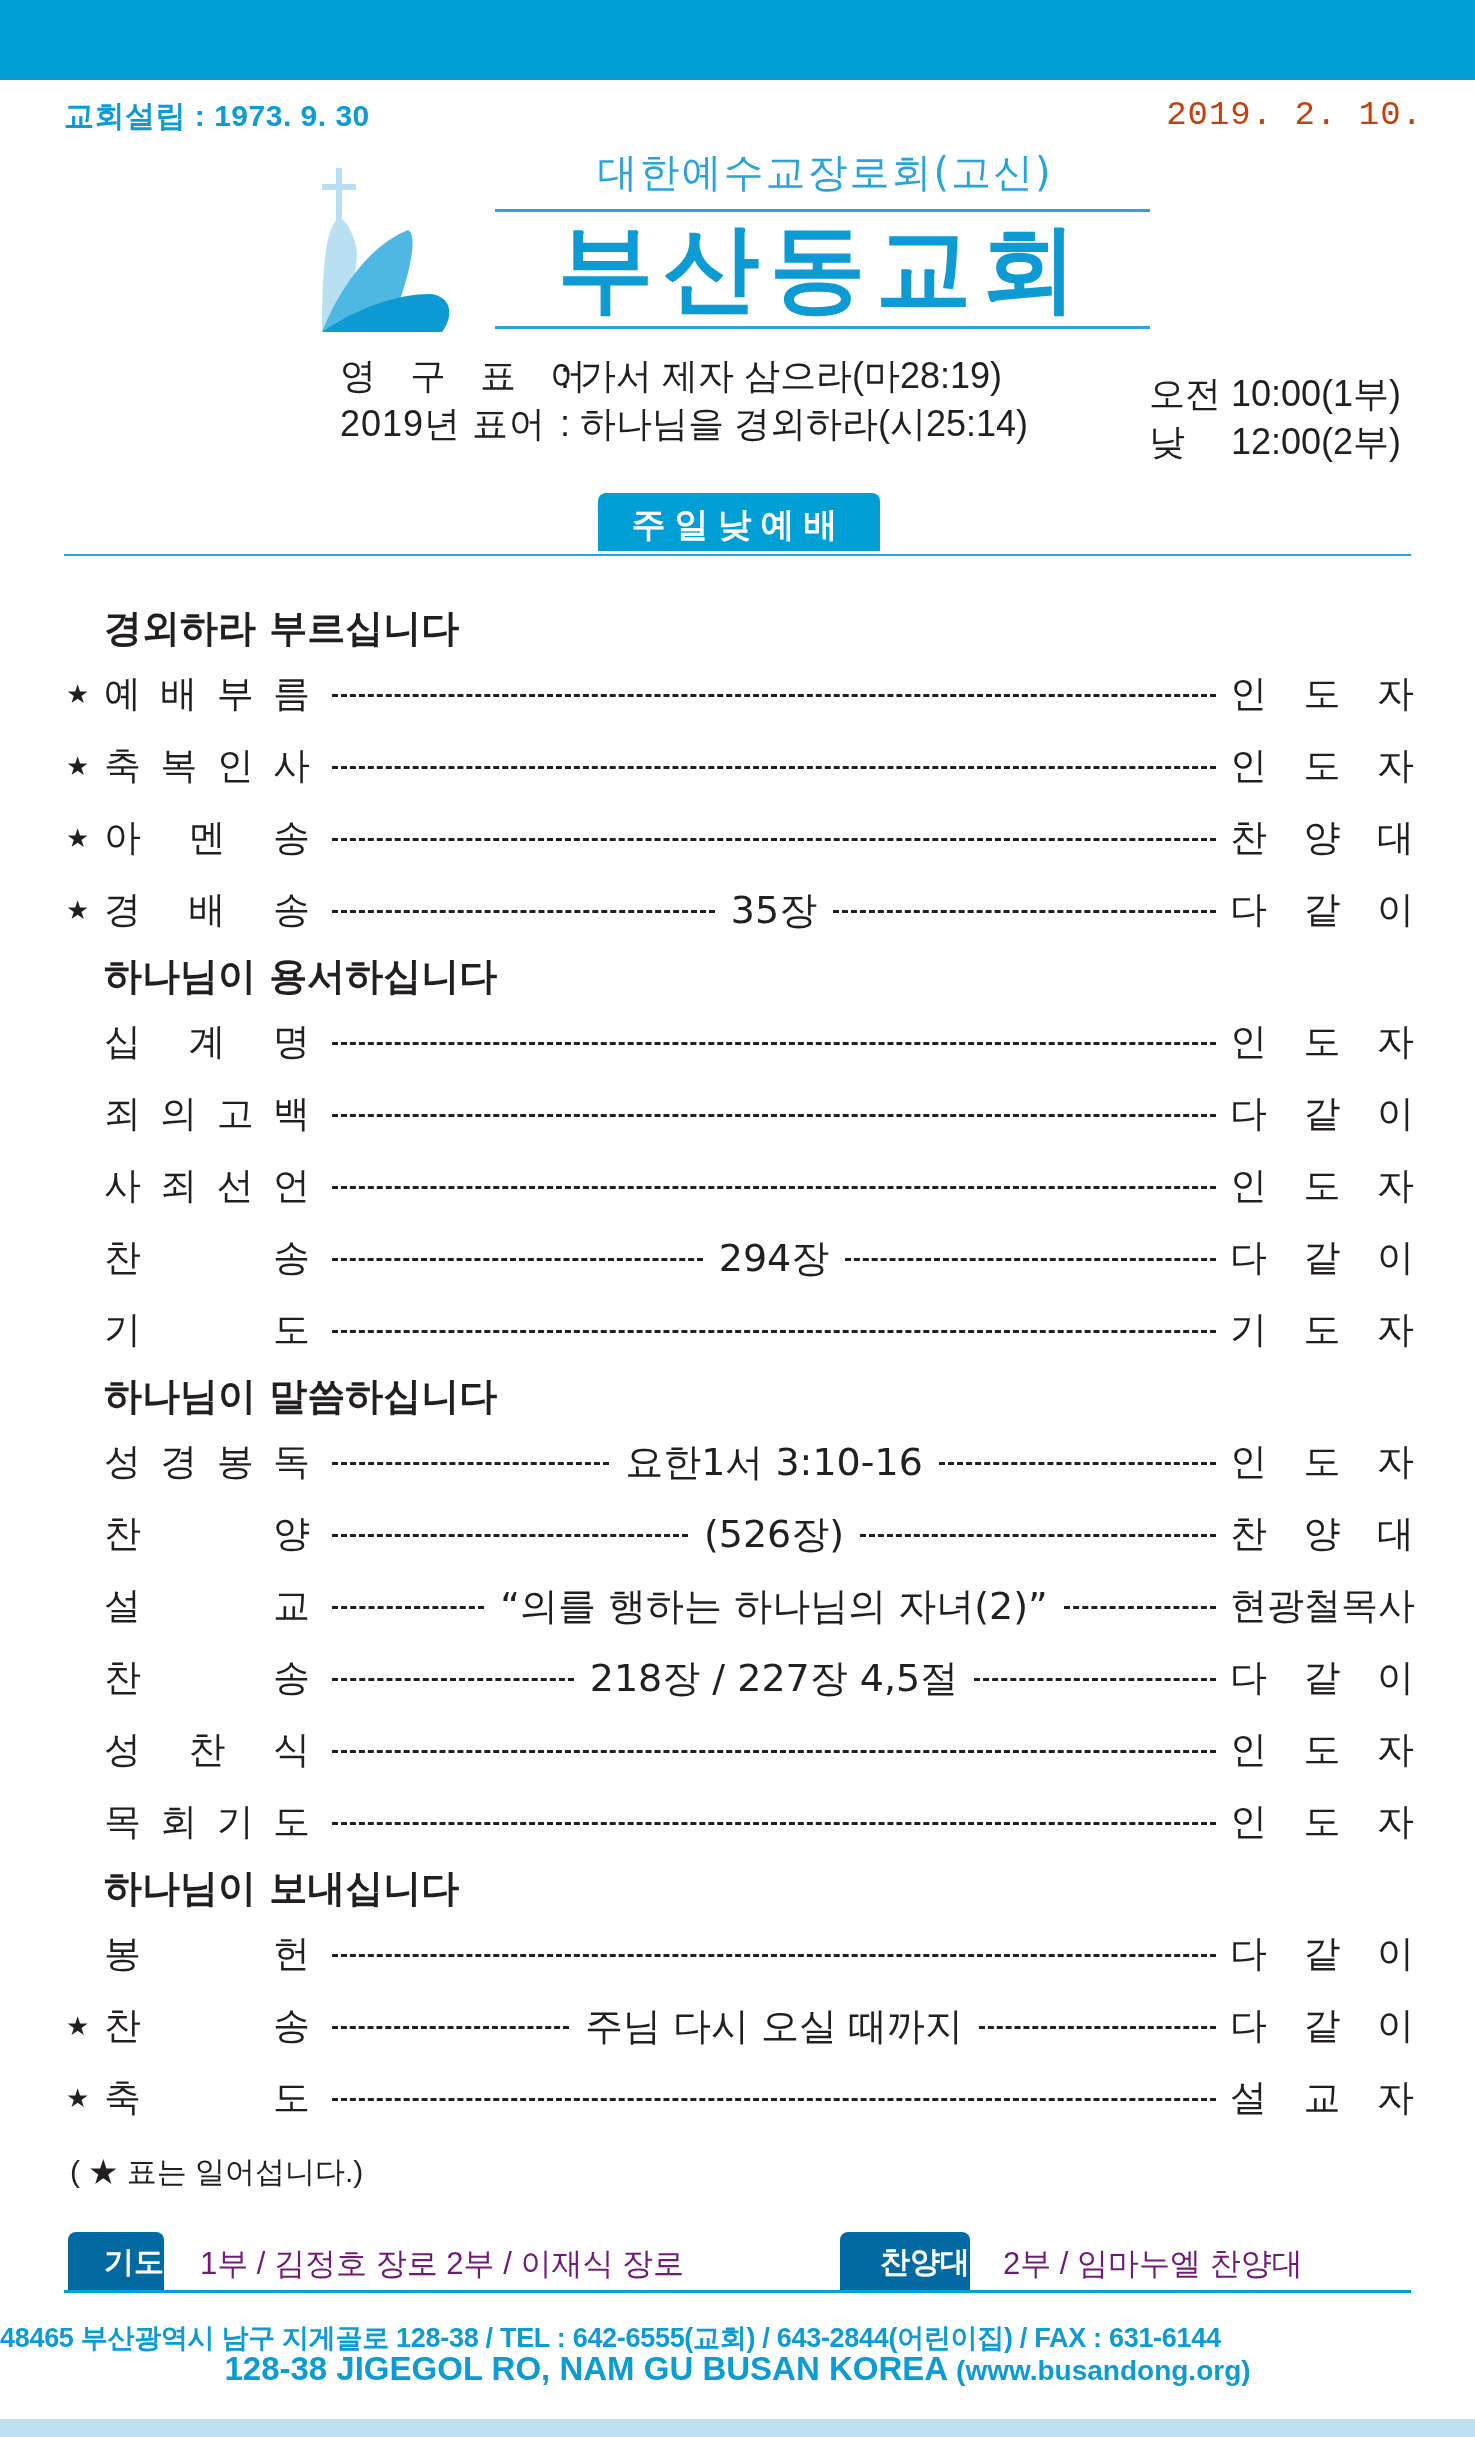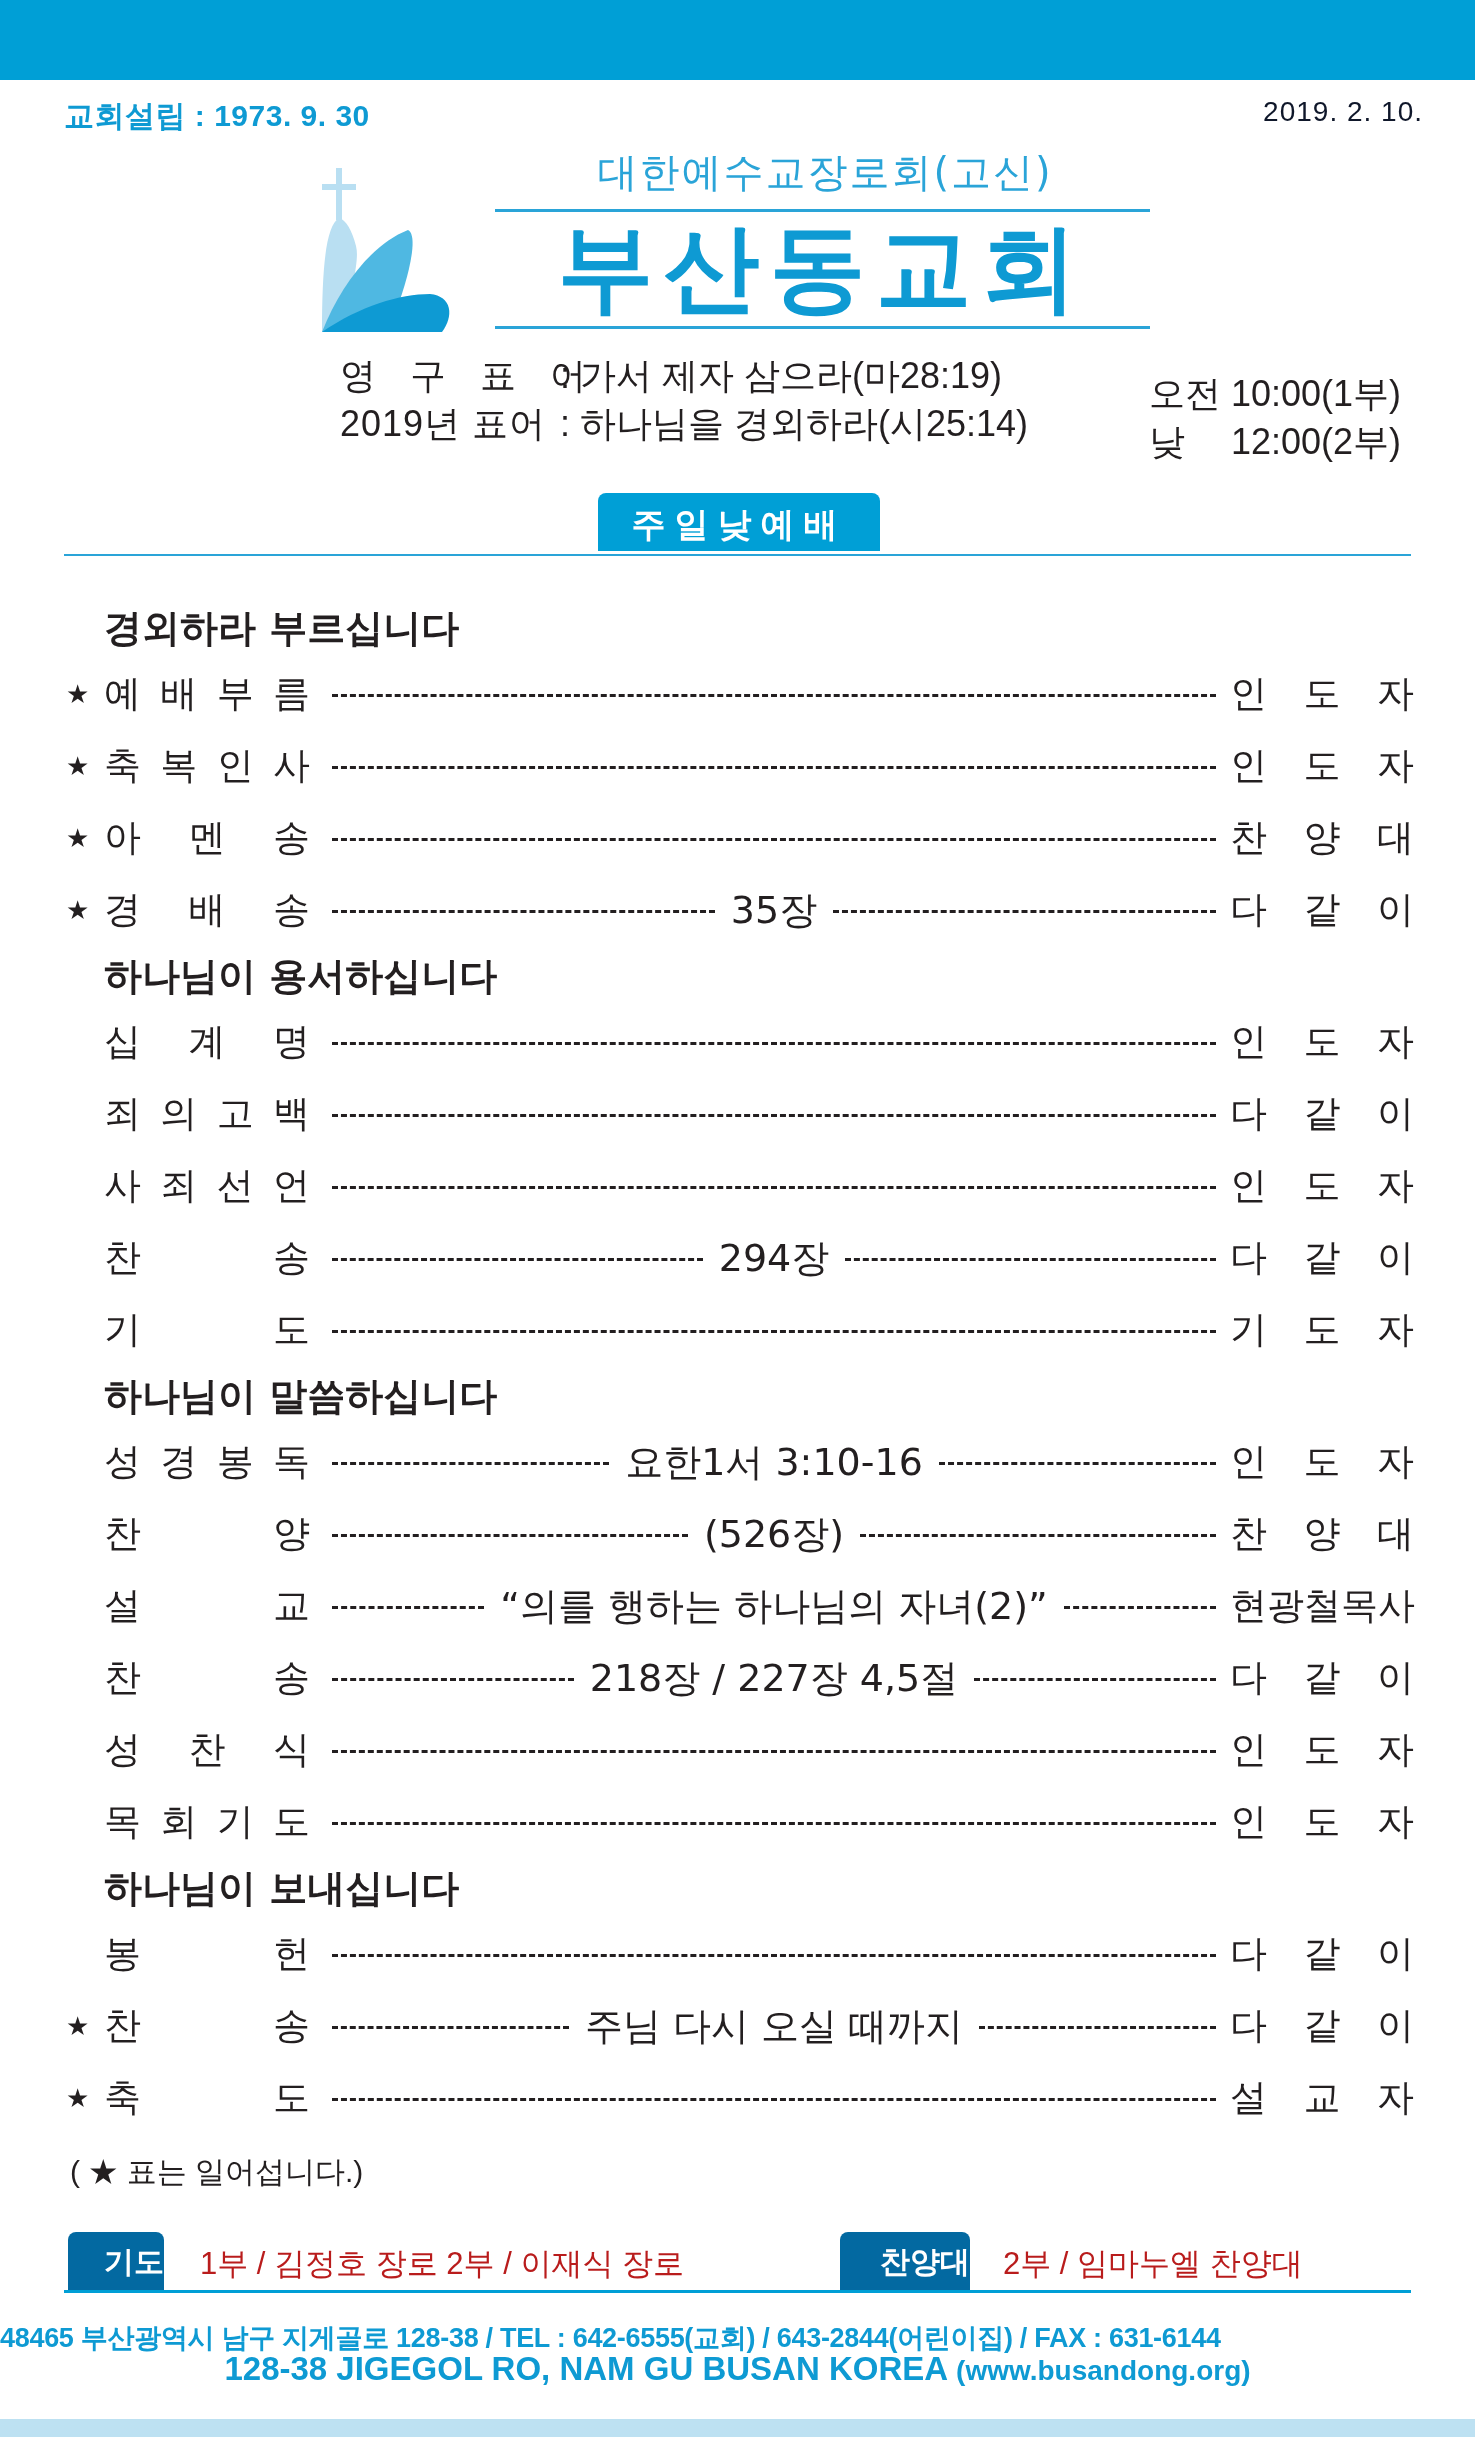--- a/index.html
+++ b/index.html
@@ -3,21 +3,21 @@
   <meta charset="utf-8">
   <style>
     * { margin: 0; padding: 0; box-sizing: border-box; }
     html, body { width: 1475px; height: 2437px; background: #ffffff; overflow: hidden; }
     body { position: relative; font-family: "DejaVu Sans", sans-serif; color: #231f20; }
 
     .top-band { position: absolute; left: 0; top: 0; width: 1475px; height: 80px; background: #009fd6; }
     .bottom-band { position: absolute; left: 0; top: 2419px; width: 1475px; height: 18px; background: #bde1f2; }
 
     .founded { position: absolute; left: 64px; top: 96px; font-family: "Liberation Sans", sans-serif; font-weight: bold; font-size: 30px; color: #0e9ad3; letter-spacing: 0.5px; }
-    .issue-date { position: absolute; right: 52px; top: 96px; font-family: Liberation Sans, sans-serif; font-size: 28px; color: #0f172a; letter-spacing: 1px; }
+    .issue-date { position: absolute; right: 52px; top: 96px; font-family: Liberation Mono, monospace; font-size: 34px; color: #c2410c; letter-spacing: 1px; }
 
     .logo { position: absolute; left: 320px; top: 166px; width: 140px; height: 170px; }
 
     .denomination { position: absolute; left: 500px; top: 145px; width: 650px; text-align: center; font-size: 40px; color: #2aa4d8; letter-spacing: 2px; }
     .rule-top { position: absolute; left: 495px; top: 209px; width: 655px; height: 3px; background: #2aa4d8; }
     .church-name { position: absolute; left: 495px; top: 212px; width: 655px; height: 112px; text-align: center; font-size: 96px; font-weight: bold; color: #0e9ad3; letter-spacing: 10px; line-height: 112px; }
     .rule-bottom { position: absolute; left: 495px; top: 326px; width: 655px; height: 3px; background: #2aa4d8; }
 
     .motto { position: absolute; left: 340px; top: 352px; font-family: "Liberation Sans", sans-serif; font-size: 36px; line-height: 48px; color: #231f20; }
     .motto .row { white-space: nowrap; }
@@ -41,21 +41,21 @@
     .item .center { padding: 0 16px; font-weight: normal; font-size: 38px; white-space: nowrap; }
     .item .role { width: 184px; display: flex; justify-content: space-between; white-space: nowrap; }
     .item .role.wide { justify-content: flex-start; letter-spacing: 0; }
 
     .standing-note { position: absolute; left: 70px; top: 2152px; font-family: "Liberation Sans", sans-serif; font-size: 30px; color: #231f20; }
 
     .footer-rule { position: absolute; left: 64px; top: 2290px; width: 1347px; height: 3px; background: #009fd6; }
     .badge { position: absolute; top: 2232px; height: 60px; background: #0369a1; border-radius: 8px 8px 0 0; color: #ffffff; font-size: 30px; font-weight: bold; text-align: right; line-height: 60px; }
     .badge.prayer { left: 68px; width: 96px; }
     .badge.choir { left: 840px; width: 130px; }
-    .footer-text { position: absolute; top: 2238px; font-family: "Liberation Sans", sans-serif; font-size: 31px; line-height: 52px; color: #b91c1c; white-space: nowrap; }
+    .footer-text { position: absolute; top: 2238px; font-family: "Liberation Sans", sans-serif; font-size: 31px; line-height: 52px; color: #701a75; white-space: nowrap; }
     .footer-text.prayer { left: 200px; }
     .footer-text.choir { left: 1003px; }
 
     .address-ko { position: absolute; left: 0; width: 1182px; top: 2308px; text-align: right; font-family: "Liberation Sans", sans-serif; font-weight: bold; font-size: 27px; color: #0e9ad3; white-space: nowrap; letter-spacing: -0.3px; margin-top: 12px; }
     .address-en { position: absolute; left: 0; width: 1475px; top: 2350px; text-align: center; font-family: "Liberation Sans", sans-serif; font-weight: bold; font-size: 33px; color: #0e9ad3; white-space: nowrap; }
     .address-en .web { font-size: 28px; }
   </style>
 </head>
 <body>
 

